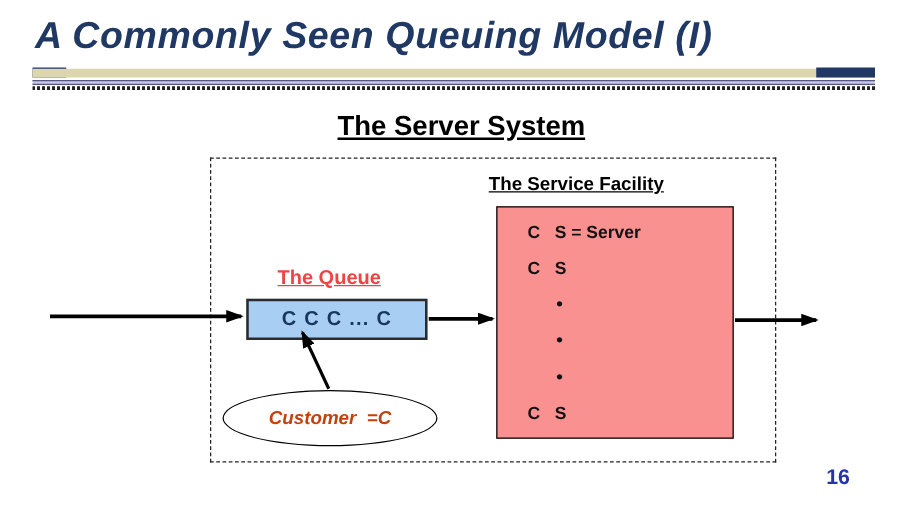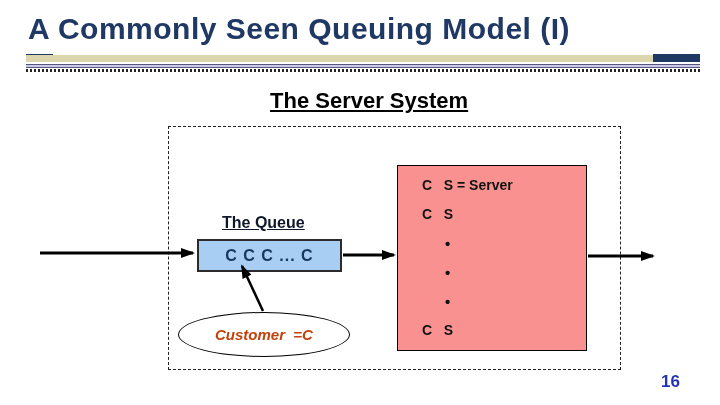--- a/index.html
+++ b/index.html
@@ -4,21 +4,21 @@
 <style>
   html,body { margin:0; padding:0; background:#fff; }
   .slide {
     position:relative; width:720px; height:405px; background:#ffffff;
     font-family:"Liberation Sans", sans-serif; overflow:hidden;
   }
   
   .title {
     position:absolute; left:28px; top:12px; width:660px;
     font-size:30px; font-weight:bold; letter-spacing:0.5px;
-    color:#1F3864; white-space:nowrap;
+    color:#1F3864; white-space:nowrap;font-style:italic;
   }
   .bar-tan   { position:absolute; left:26px; top:55px; width:674px; height:7px; background:#DCD6AE; }
   .bar-navy-l{ position:absolute; left:26px; top:54px; width:27px;  height:8px; background:#1F3864; }
   .bar-navy-r{ position:absolute; left:653px;top:54px; width:47px;  height:8px; background:#1F3864; }
   .line-lav  { position:absolute; left:26px; top:64px; width:674px; height:2px;
                background:#C9C9E6; border-top:1px solid #55557D; border-bottom:1px solid #55557D; }
   .line-hatch{ position:absolute; left:26px; top:69px; width:674px; height:3px;
                background:repeating-linear-gradient(90deg,#222 0 2px,#fff 2px 4px); }
   
   .sys-heading {
@@ -26,21 +26,21 @@
     font-size:22px; font-weight:bold; color:#000;
     text-decoration:underline; white-space:nowrap;
   }
   .facility-label {
     position:absolute; left:391px; top:139px;
     font-size:15px; font-weight:bold; color:#000;
     text-decoration:underline; white-space:nowrap;
   }
   .queue-label {
     position:absolute; left:222px; top:214px;
-    font-size:16px; font-weight:bold; color:#0f172a;
+    font-size:16px; font-weight:bold; color:#ef4444;
     text-decoration:underline; white-space:nowrap;
   }
   .customers-label {
     position:absolute; left:8px; top:228px;
     font-size:18px; font-weight:bold; color:#000; white-space:nowrap;
   }
   
   .system-box {
     position:absolute; left:168px; top:126px; width:451px; height:242px;
     border:1px dashed #222; background:transparent;
@@ -82,20 +82,21 @@
   <div class="bar-navy-l"></div>
   <div class="bar-tan"></div>
   <div class="bar-navy-r"></div>
   <div class="line-lav"></div>
   <div class="line-hatch"></div>
 
   <div class="sys-heading">The Server System</div>
 
   <div class="system-box"></div>
 
+  <div class="facility-label">The Service Facility</div>
   <div class="queue-label">The Queue</div>
 
   <div class="server-box">
     <div class="server-row">C   S = Server</div>
     <div class="server-row">C   S</div>
     <div class="server-row dot">•</div>
     <div class="server-row dot">•</div>
     <div class="server-row dot">•</div>
     <div class="server-row">C   S</div>
   </div>

